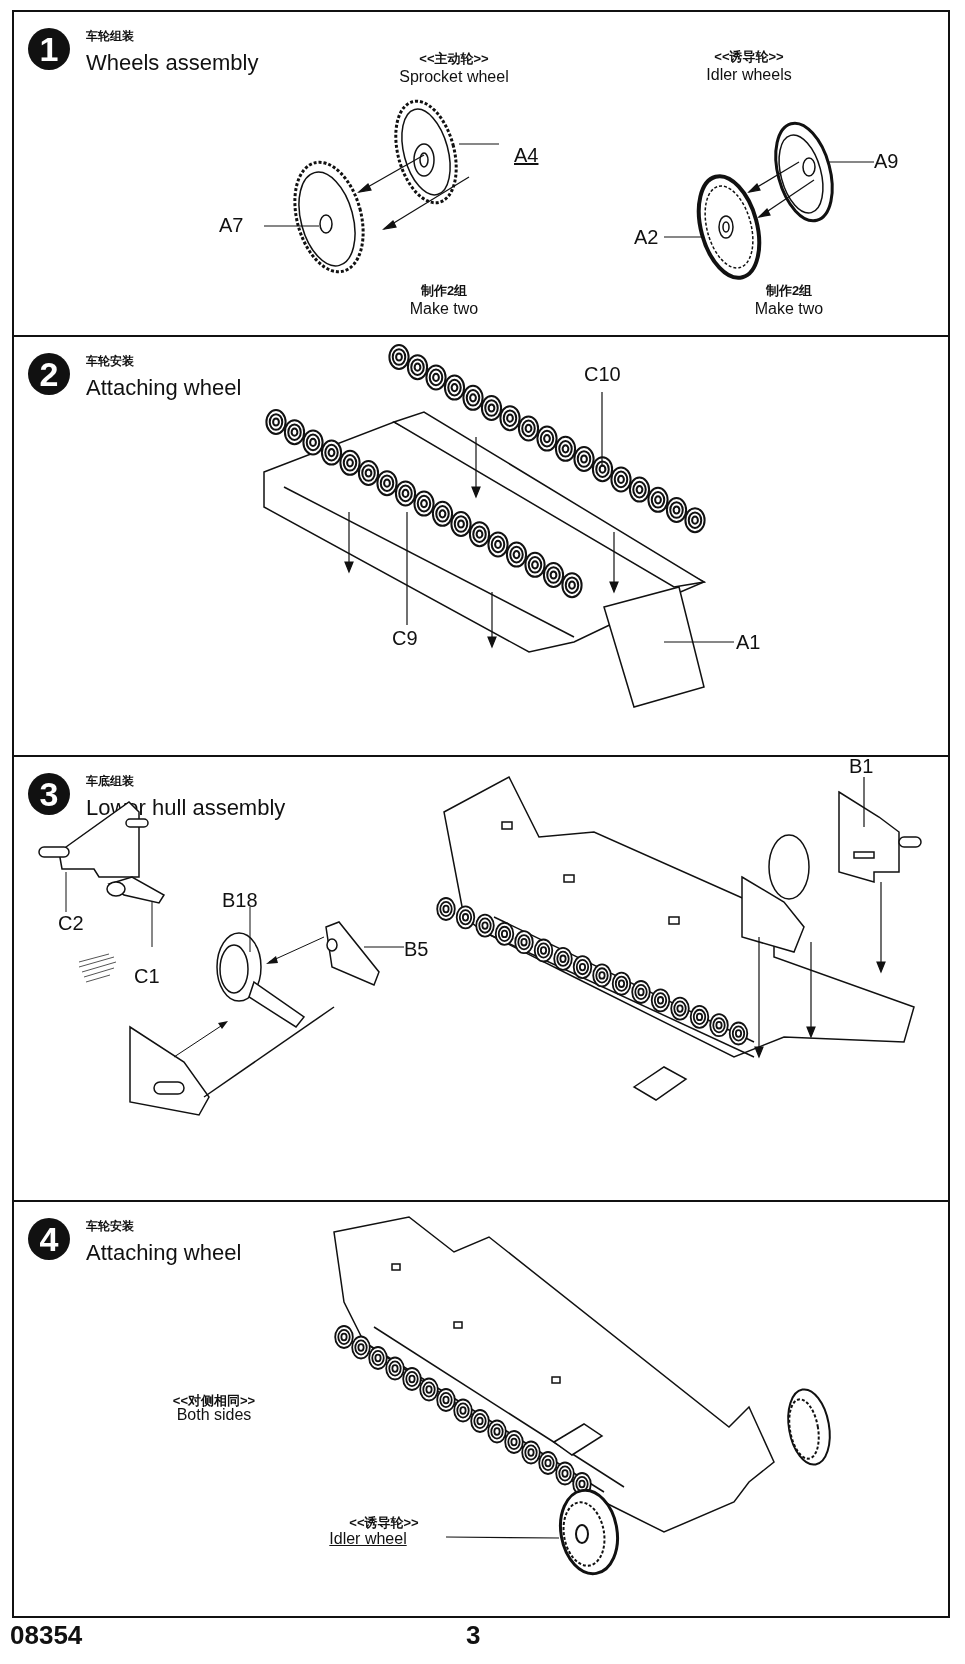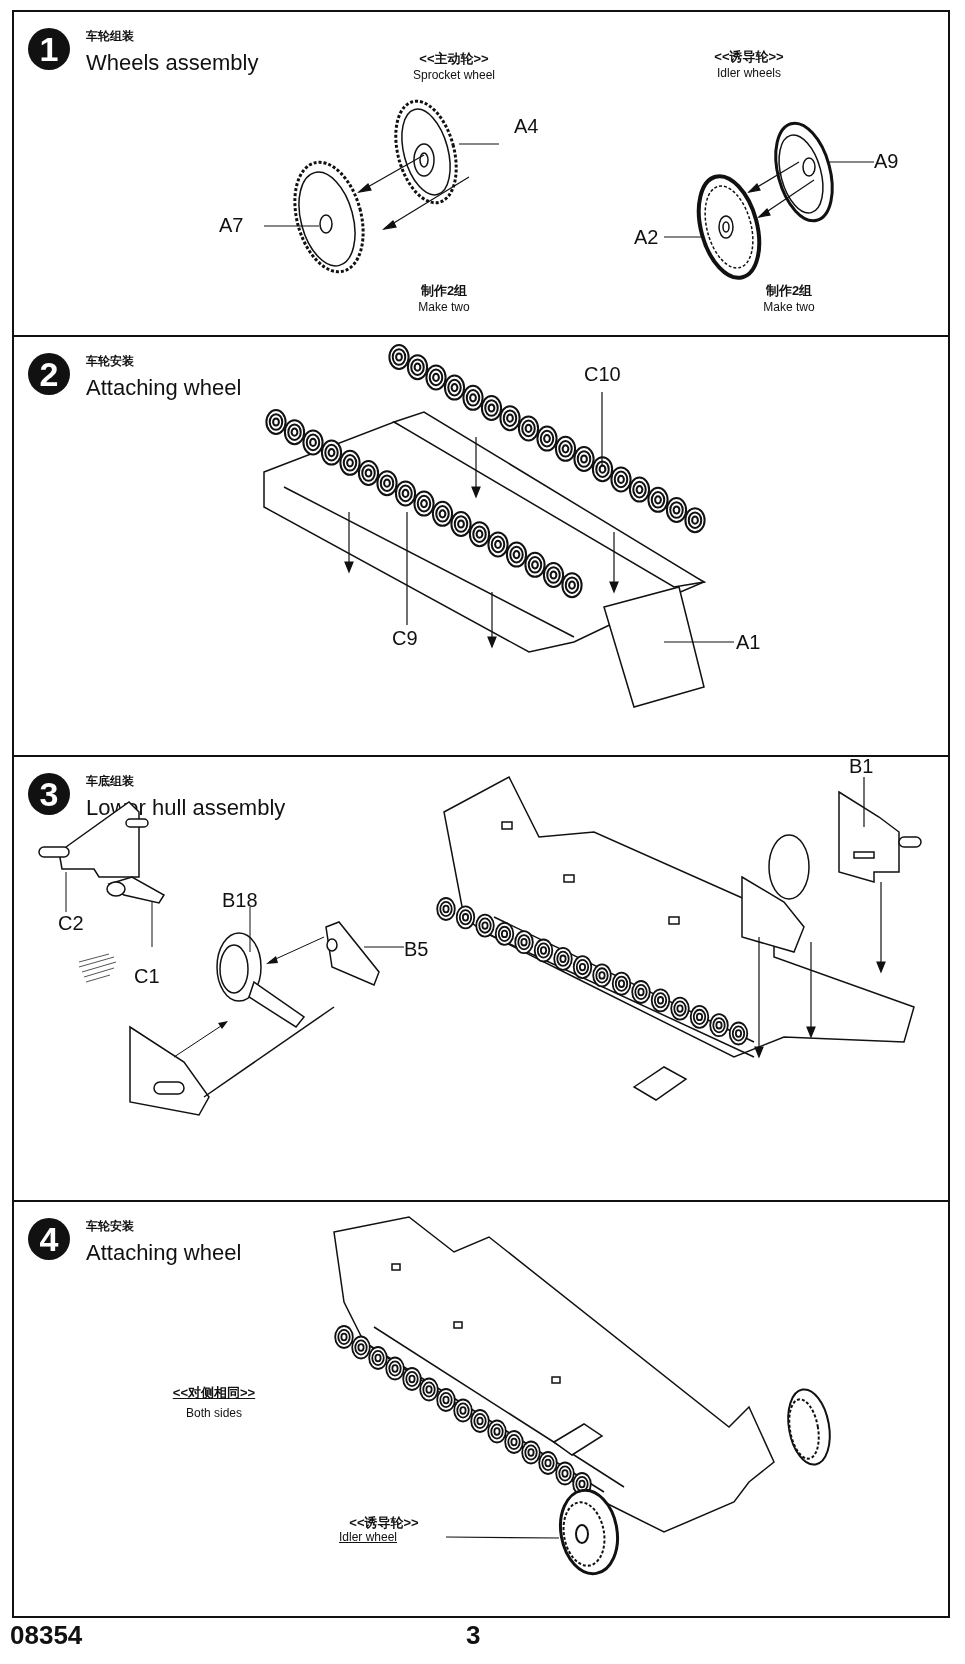--- a/index.html
+++ b/index.html
@@ -11,21 +11,21 @@
   .step.s2 { top: 335px; height: 420px; border-top: 2px solid #111; }
   .step.s3 { top: 755px; height: 445px; border-top: 2px solid #111; }
   .step.s4 { top: 1200px; height: 418px; border-top: 2px solid #111; border-bottom: 2px solid #111; }
   .badge { position: absolute; left: 14px; top: 16px; width: 42px; height: 42px; border-radius: 50%;
            background: #111; color: #fff; font-weight: bold; font-size: 34px; line-height: 42px;
            text-align: center; font-family: "Liberation Sans Narrow", "Liberation Sans", sans-serif; }
   .title-cn { position: absolute; left: 72px; top: 16px; font-size: 12px; font-weight: bold; }
   .title-en { position: absolute; left: 72px; top: 38px; font-size: 22px; }
   .lbl { position: absolute; font-size: 20px; }
   .cn-small { position: absolute; font-size: 13px; font-weight: bold; text-align: center; }
-  .en-mid { position: absolute; font-size: 12px; text-align: center; }
+  .en-mid { position: absolute; font-size: 16px; text-align: center; }
   svg.drw { position: absolute; left: 0; top: 0; overflow: visible; }
   .footer-code { position: absolute; left: 10px; top: 1620px; font-size: 26px; font-weight: bold; }
   .footer-page { position: absolute; left: 466px; top: 1620px; font-size: 26px; font-weight: bold; }
 </style>
 </head>
 <body>
 
 <div class="step s1">
   <div class="badge">1</div>
   <div class="title-cn">车轮组装</div>
@@ -75,21 +75,21 @@
     <g stroke="#111" stroke-width="1.2">
       <line x1="785" y1="150" x2="735" y2="180"></line>
         <polygon points="735,180 743,172 746,178" fill="#111"></polygon>
       <line x1="800" y1="168" x2="745" y2="205"></line>
         <polygon points="745,205 753,197 756,203" fill="#111"></polygon>
       <line x1="815" y1="150" x2="860" y2="150"></line>
       <line x1="650" y1="225" x2="690" y2="225"></line>
     </g>
   </svg>
 
-  <div class="lbl" style="left:500px;top:103px;">A4</div>
+  <div class="lbl" style="left:500px;top:132px;text-decoration:underline;">A4</div>
   <div class="lbl" style="left:205px;top:202px;">A7</div>
   <div class="lbl" style="left:860px;top:138px;">A9</div>
   <div class="lbl" style="left:620px;top:214px;">A2</div>
 
   <div class="cn-small" style="left:370px;top:270px;width:120px;">制作2组</div>
   <div class="en-mid" style="left:350px;top:288px;width:160px;">Make two</div>
   <div class="cn-small" style="left:715px;top:270px;width:120px;">制作2组</div>
   <div class="en-mid" style="left:695px;top:288px;width:160px;">Make two</div>
 </div>
 
@@ -570,20 +570,20 @@
       <ellipse cx="790" cy="227" rx="14" ry="30" transform="rotate(-10 790 227)" stroke-dasharray="3 2"></ellipse>
     </g>
     <g stroke="#111" fill="#fff" stroke-width="2">
       <ellipse cx="575" cy="330" rx="28" ry="42" transform="rotate(-10 575 330)" stroke-width="3"></ellipse>
       <ellipse cx="570" cy="332" rx="20" ry="32" transform="rotate(-10 570 332)" stroke-dasharray="3 2"></ellipse>
       <ellipse cx="568" cy="332" rx="6" ry="9"></ellipse>
     </g>
     <line x1="432" y1="335" x2="545" y2="336" stroke="#111" stroke-width="1.2"></line>
   </svg>
 
-  <div class="cn-small" style="left:140px;top:182px;width:120px;text-decoration:underline;">&lt;&lt;对侧相同&gt;&gt;</div>
+  <div class="cn-small" style="left:140px;top:190px;width:120px;">&lt;&lt;对侧相同&gt;&gt;</div>
   <div class="en-mid" style="left:130px;top:204px;width:140px;">Both sides</div>
   <div class="cn-small" style="left:310px;top:312px;width:120px;">&lt;&lt;诱导轮&gt;&gt;</div>
   <div class="en-mid" style="left:284px;top:328px;width:140px;text-decoration:underline;">Idler wheel</div>
 </div>
 
 <div class="footer-code">08354</div>
 <div class="footer-page">3</div>
 
 </body></html>

